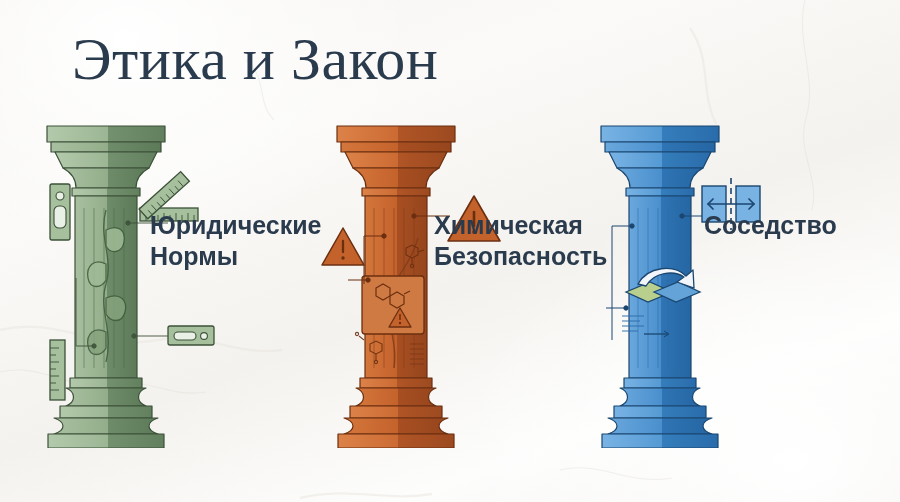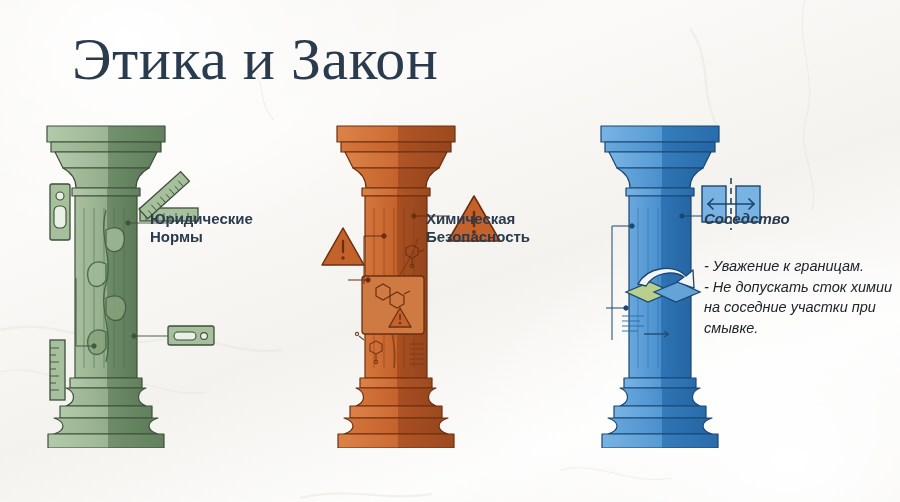--- a/index.html
+++ b/index.html
@@ -59,39 +59,39 @@
     top: 0;
     left: 0;
   }
 
   .text-col {
     position: absolute;
     top: 92px;
   }
   #text-1 { left: 122px; width: 182px; }
   #text-2 { left: 108px; width: 188px; }
-  #text-3 { left: 122px; width: 196px; font-style: italic; }
+  #text-3 { left: 122px; width: 196px; }
 
   .col-heading {
-    font-size: 15px;
+    font-size: 25px;
     font-weight: bold;
     line-height: 1.22;
     color: #2b3b4e;
     margin-bottom: 14px;
     white-space: pre-line;
   }
 
   .col-body {
     font-size: 14.5px;
     line-height: 1.42;
     color: #20242a;
     white-space: pre-line;
   }
   #text-3 .col-body { margin-top: 28px; }
-  #text-2 .col-heading { margin-bottom: 12px; }
+  #text-2 .col-heading { margin-bottom: 12px; padding-left: 8px; }
 </style>
 </head>
 <body>
 
 <div id="canvas">
 
   <svg id="marble-veins" width="900" height="502" viewBox="0 0 900 502">
     <g fill="none" stroke="#ddd9d2" stroke-width="1.1" opacity=".75">
       <path d="M805 0 C795 40 818 80 806 118 C796 150 820 178 812 210"></path>
       <path d="M0 372 C42 362 70 392 112 384 C150 377 168 398 206 392"></path>
@@ -402,18 +402,16 @@
           <path d="M126 86 H172"></path>
           <path d="M131 81 l-5 5 l5 5"></path>
           <path d="M167 81 l5 5 l-5 5"></path>
         </g>
       </g>
       <rect x="14" y="330" width="128" height="3" fill="#2a6cab" opacity=".5"></rect>
     </svg>
 
     <div class="text-col" id="text-3">
       <div class="col-heading">Соседство</div>
-      <div class="col-body">- Уважение к границам.
-- Не допускать сток химии на соседние участки при смывке.</div>
     </div>
   </div>
 
 </div>
 
 </body></html>

